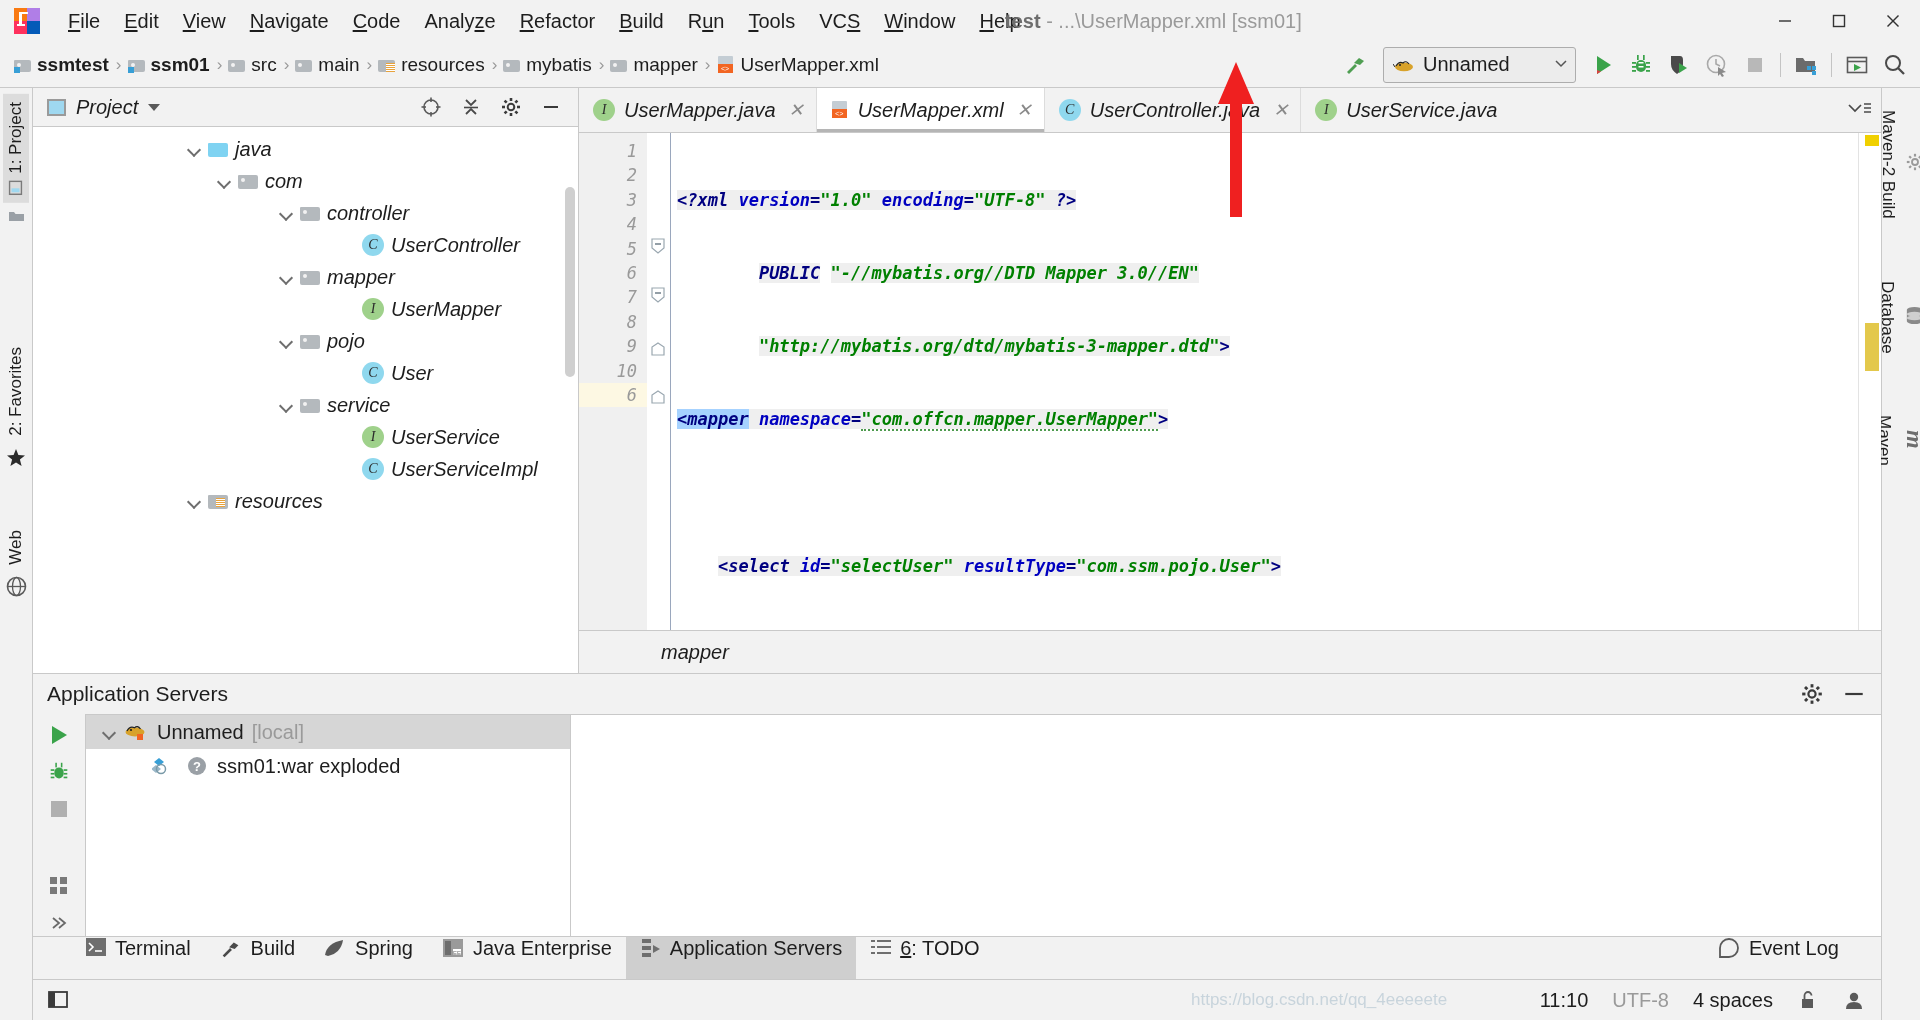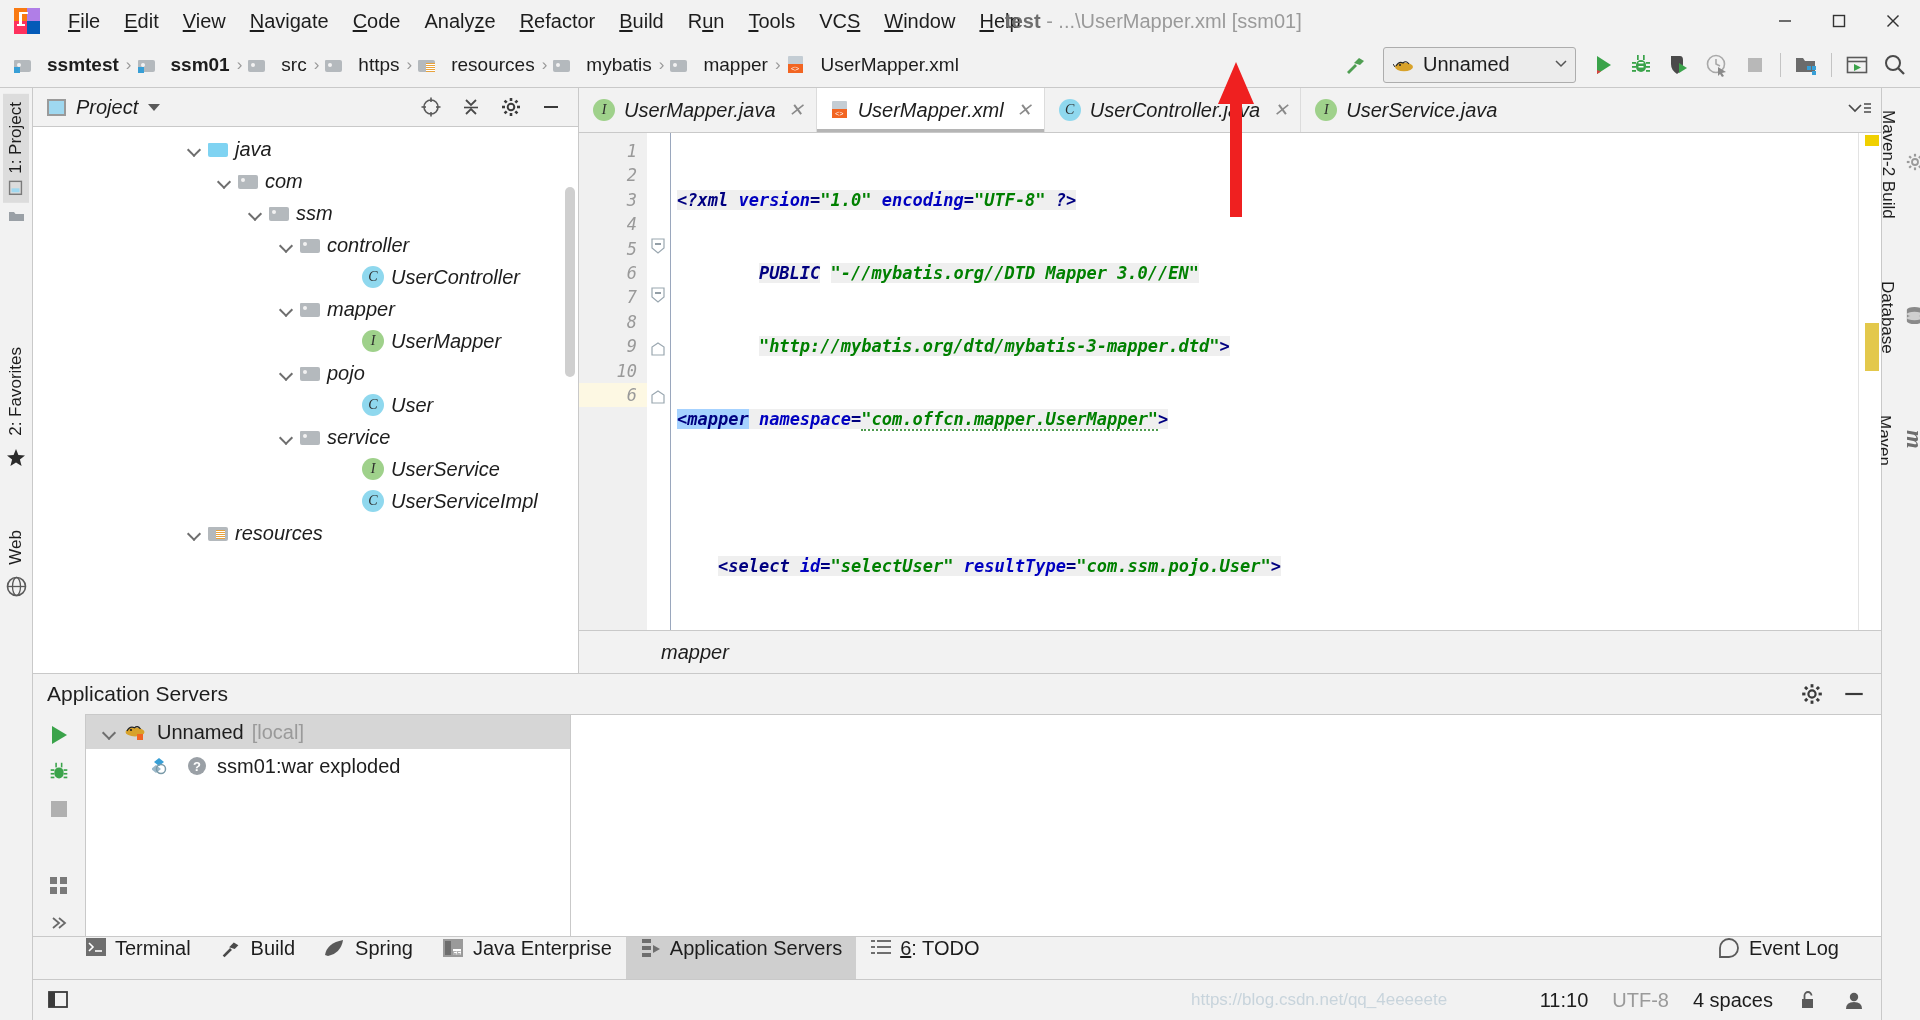--- a/index.html
+++ b/index.html
@@ -34,21 +34,21 @@
 
   .win-ctrl{margin-left:auto;display:flex;align-items:center;height:42px;}
   .wbtn{width:54px;height:42px;display:flex;align-items:center;justify-content:center;}
   .wbtn svg{display:block;}
 
   
   .navbar{height:45px;background:#f2f2f2;display:flex;align-items:center;flex:0 0 45px;border-bottom:1px solid #c9c9c9;position:relative;}
   .crumbs{display:flex;align-items:center;padding-left:10px;}
   .crumb{display:flex;align-items:center;padding:2px 5px 2px 4px;font-size:19px;white-space:nowrap;}
   .crumb.bold{font-weight:bold;}
-  .crumb .ctext{margin-left:16px;text-align:right;}
+  .crumb .ctext{margin-left:6px;text-align:right;}
   .csep{color:#9a9a9a;font-size:17px;margin:0 2px;}
 
   .fold{width:17px;height:14px;position:relative;display:inline-block;flex:0 0 auto;}
   .fold i{position:absolute;left:0;top:2px;width:17px;height:12px;background:#b4b9bd;border-radius:1px 2px 2px 2px;}
   .fold i:after{content:"";position:absolute;left:3px;top:3px;width:4px;height:4px;border-radius:50%;background:#f2f2f2;}
   .fold.blue i{background:#7fd3f2;}
   .fold.blue i:after{display:none;}
   .fold.res i:after{display:none;}
   .fold.res:before{content:"";position:absolute;left:8px;top:5px;width:9px;height:9px;
      background:repeating-linear-gradient(to bottom,#e8a33d 0,#e8a33d 1px,#fff 1px,#fff 2px);z-index:2;}
@@ -240,21 +240,21 @@
         <span class="fold">
             <i></i>
           </span>
         <span class="ctext">src</span>
       </div>
       <span class="csep">›</span>
       <div class="crumb">
         <span class="fold">
             <i></i>
           </span>
-        <span class="ctext">https</span>
+        <span class="ctext">main</span>
       </div>
       <span class="csep">›</span>
       <div class="crumb">
         <span class="fold res">
             <i></i>
           </span>
         <span class="ctext">resources</span>
       </div>
       <span class="csep">›</span>
       <div class="crumb">
@@ -468,29 +468,20 @@
             <div class="trow" style="padding-left:182px;">
               <span class="arrow"></span>
               <span class="ticon">
                   <span class="fold" style="width:20px;height:16px;">
                     <i style="width:20px;height:14px;"></i>
                   </span>
                 </span>
               <span class="tlabel">com</span>
             </div>
 
-            <div class="trow" style="padding-left:213px;">
-              <span class="arrow"></span>
-              <span class="ticon">
-                  <span class="fold" style="width:20px;height:16px;">
-                    <i style="width:20px;height:14px;"></i>
-                  </span>
-                </span>
-              <span class="tlabel">ssm</span>
-            </div>
 
             <div class="trow" style="padding-left:244px;">
               <span class="arrow"></span>
               <span class="ticon">
                   <span class="fold" style="width:20px;height:16px;">
                     <i style="width:20px;height:14px;"></i>
                   </span>
                 </span>
               <span class="tlabel">controller</span>
             </div>

